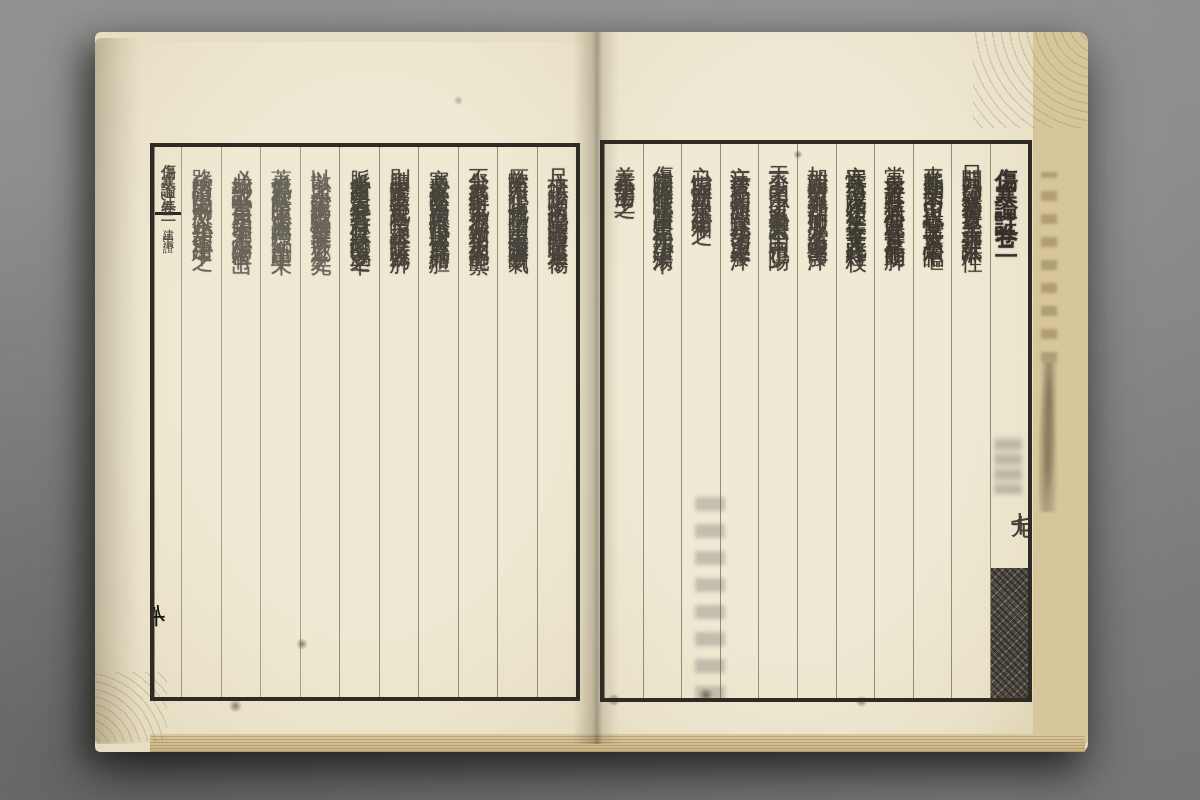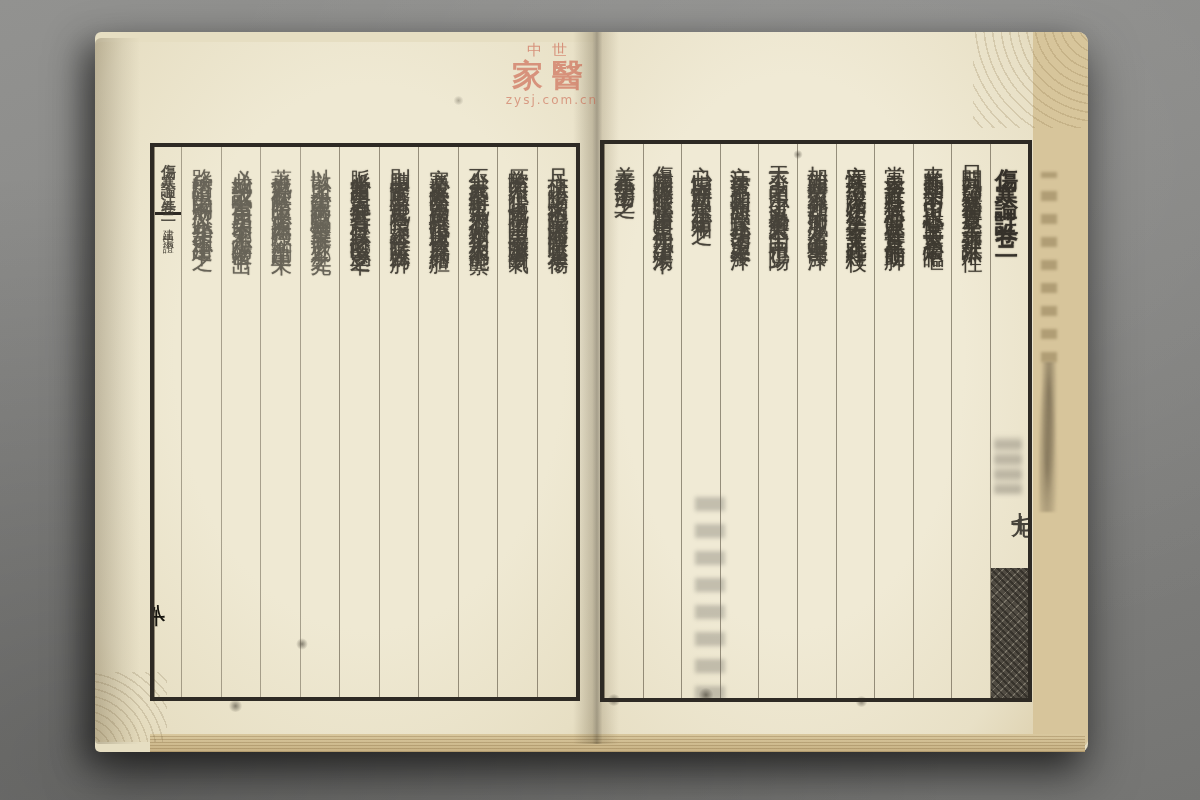--- a/index.html
+++ b/index.html
@@ -197,25 +197,20 @@
         </div>
       <div class="margin-col">
         <div class="m-title">傷寒論注卷三</div>
         <div class="m-divider"></div>
         <div class="m-section">建中湯證</div>
         <div class="m-sp"></div>
         <div class="m-folio">八十</div>
       </div>
     </div>
 
-    <div class="wm">
-      <div class="wm-row-small">中世</div>
-      <div class="wm-row-large">家醫</div>
-      <div class="wm-url">zysj.com.cn</div>
-    </div>
 
     <div class="speck" style="left:512px;top:662px;width:14px;height:12px;"></div>
     <div class="speck" style="left:603px;top:656px;width:16px;height:14px;"></div>
     <div class="speck" style="left:760px;top:664px;width:13px;height:11px;"></div>
     <div class="speck" style="left:201px;top:606px;width:12px;height:12px;"></div>
     <div class="speck" style="left:133px;top:668px;width:15px;height:12px;"></div>
     <div class="speck" style="left:698px;top:118px;width:10px;height:9px;"></div>
     <div class="speck" style="left:358px;top:64px;width:11px;height:9px;opacity:.6;"></div>
   </div>
 </div>

